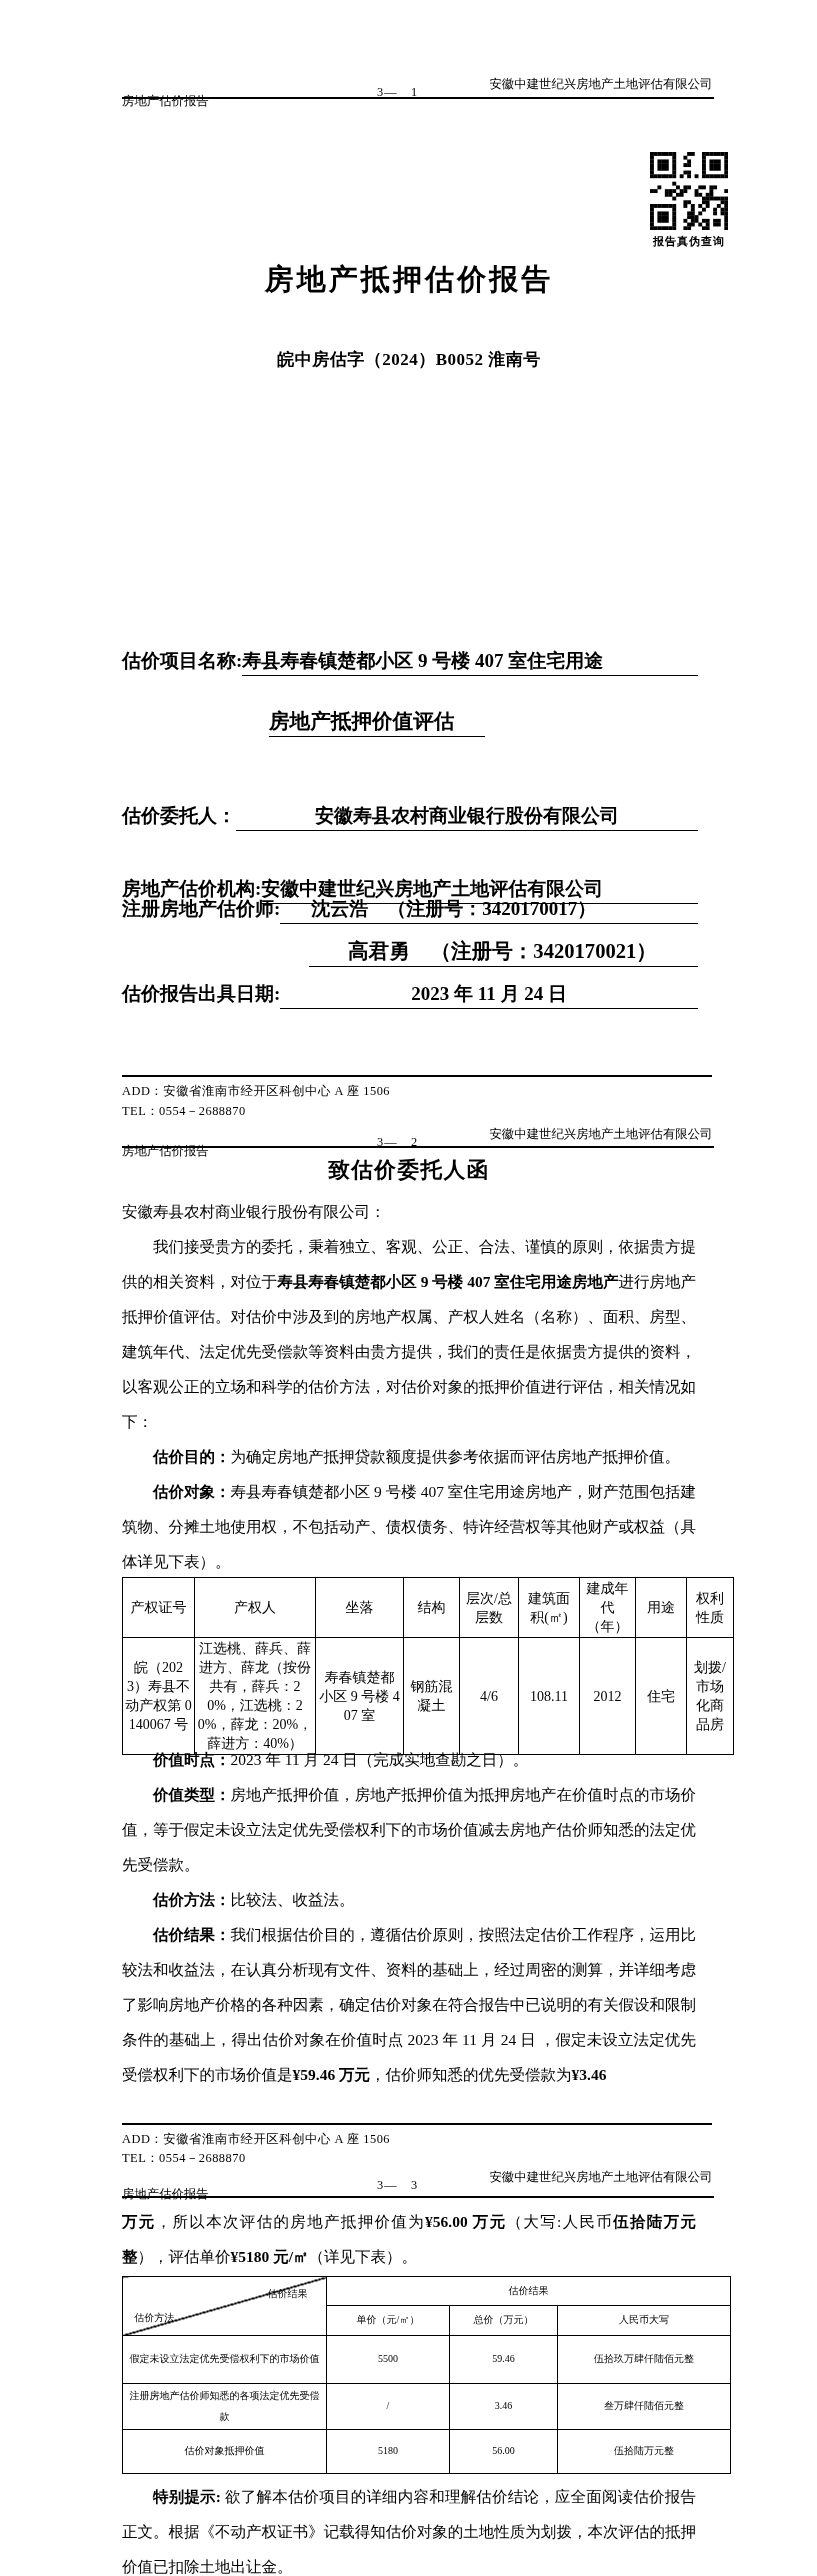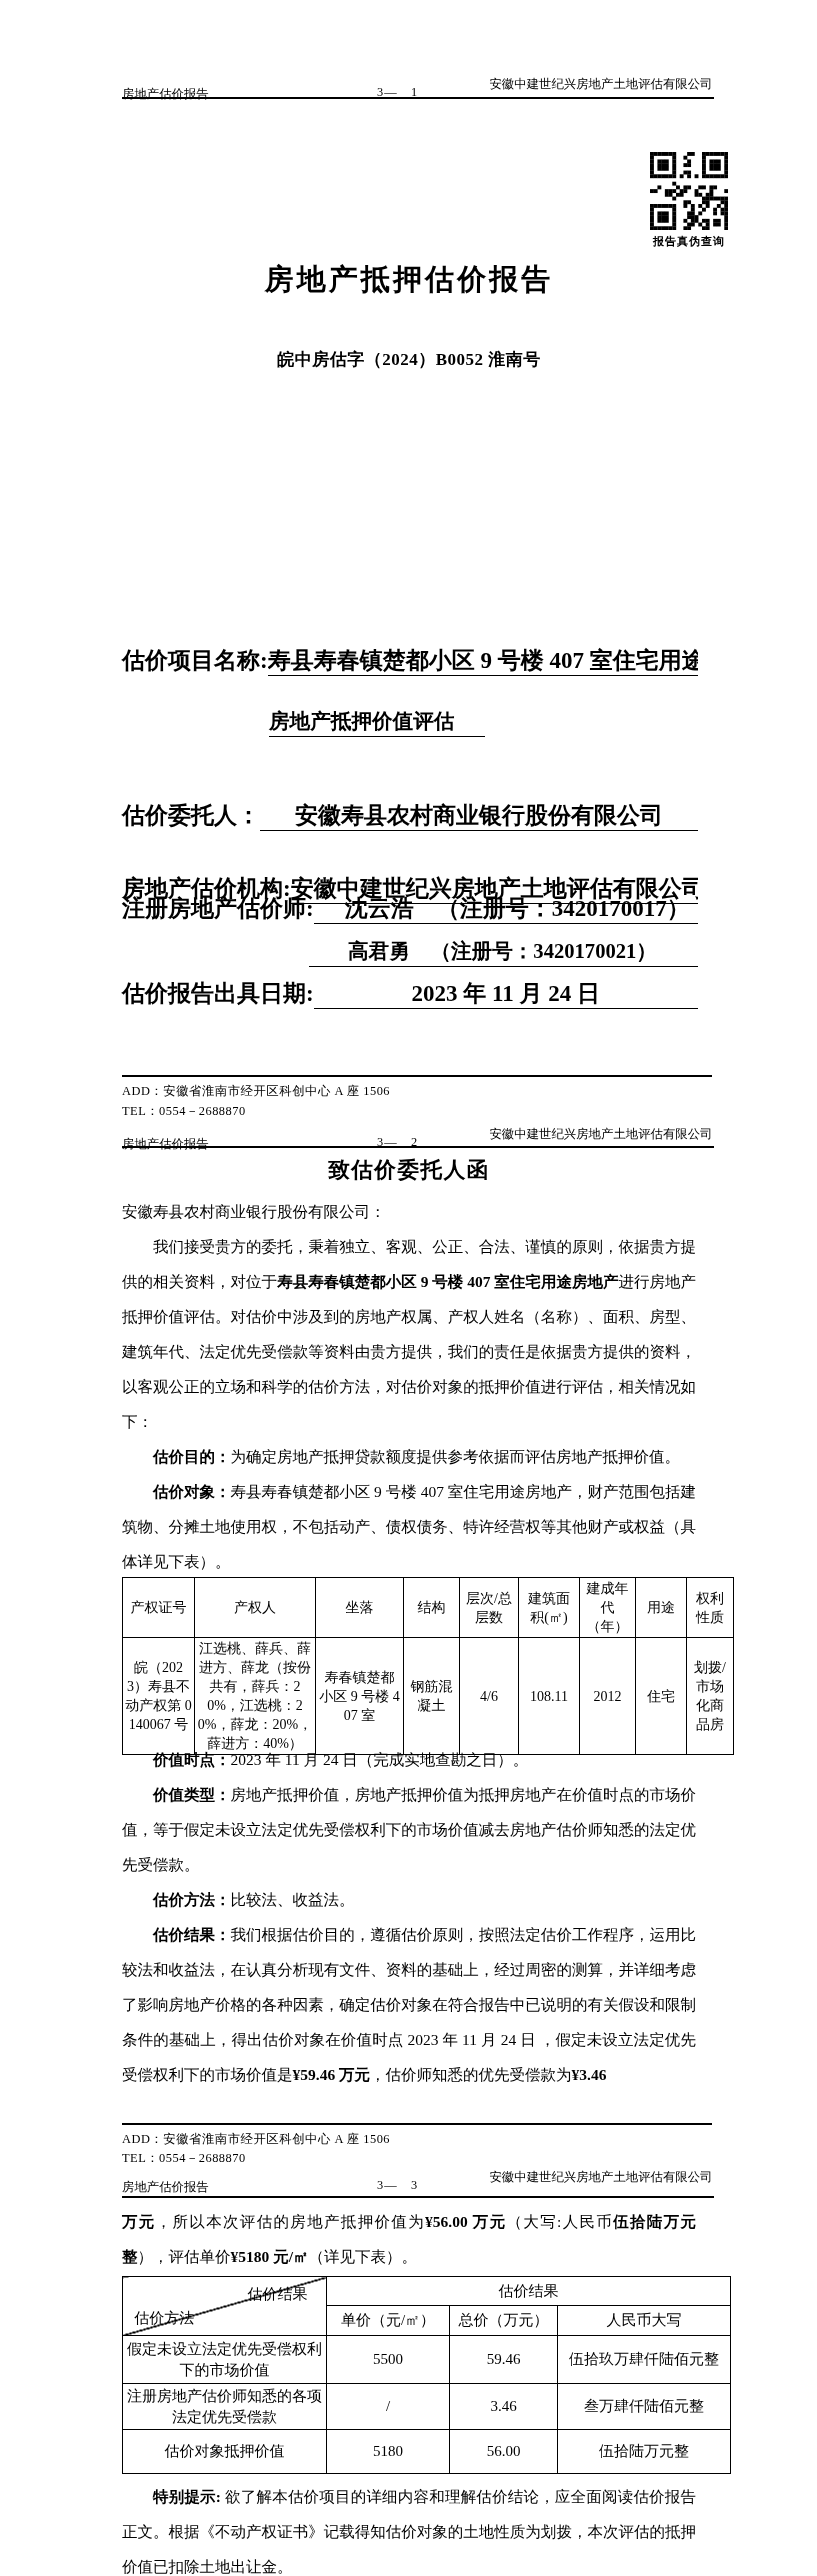--- a/index.html
+++ b/index.html
@@ -2,37 +2,37 @@
 <html style="font-size:8.2px"><head>
 <meta charset="utf-8">
 <title>房地产抵押估价报告</title>
 <style>
   html,body{margin:0;padding:0;background:#fff;}
   #canvas{
     position:relative;width:818px;height:3300px;background:#ffffff;
     font-family:"Liberation Serif","DejaVu Serif",serif;color:#000;overflow:hidden;
   }
   .hdr{position:absolute;left:122px;width:592px;height:17.5px;font-size:12.4px;white-space:nowrap;}
-  .hdr .h-left{position:absolute;left:0;top:10px;}
+  .hdr .h-left{position:absolute;left:0;top:17px;}
   .hdr .h-page{position:absolute;left:255px;top:8px;letter-spacing:1px;}
   .hdr .h-right{position:absolute;right:1.5px;top:0;}
   .rule{position:absolute;left:122px;width:592px;height:2.1px;background:#000;}
   .foot-line{position:absolute;left:122px;font-size:12.4px;white-space:nowrap;letter-spacing:0.5px;}
 
   .qr-wrap{position:absolute;left:650px;top:152px;width:78px;text-align:center;}
   .qr-wrap svg{display:block;width:78px;height:78px;}
   .qr-cap{margin-top:4.1px;font-size:11px;font-weight:bold;letter-spacing:1px;white-space:nowrap;}
 
   .doc-title{position:absolute;left:0;top:260px;width:100%;text-align:center;
     font-size:29px;font-weight:bold;letter-spacing:3.1px;}
   .doc-no{position:absolute;left:0;top:348px;width:100%;text-align:center;
     font-size:17px;font-weight:bold;letter-spacing:0.5px;}
 
   .cov{position:absolute;left:122px;width:576px;display:flex;
-    font-size:23px;font-weight:bold;line-height:29px;white-space:nowrap;}
+    font-size:19px;font-weight:bold;line-height:29px;white-space:nowrap;}
   .cov .lab{flex:none;}
   .cov .val{flex:1 1 auto;border-bottom:1.5px solid #000;overflow:hidden;}
   .val-center{text-align:center;}
   .pad60{padding-left:31px;}
   .cov-cont{position:absolute;left:269px;display:block;font-size:20.6px;font-weight:bold;
     line-height:29px;border-bottom:1.5px solid #000;padding-right:31px;white-space:nowrap;}
   .cov-cont2{position:absolute;left:309px;width:389px;display:block;font-size:20.6px;font-weight:bold;
     line-height:29px;border-bottom:1.5px solid #000;padding-left:39px;box-sizing:border-box;white-space:nowrap;}
 
   .letter-title{position:absolute;left:0;width:100%;text-align:center;
@@ -43,21 +43,21 @@
   .ind{text-indent:31px;}
   .u{text-decoration-thickness:1.3px;text-underline-offset:4.6px;}
   b{font-weight:bold;}
 
   table{border-collapse:collapse;table-layout:fixed;position:absolute;background:#fff;}
   th,td{border:1px solid #000;text-align:center;vertical-align:middle;
     padding:1px 2.1px;font-weight:normal;word-break:break-all;}
   #t1{left:122px;top:1577px;width:609px;font-size:14px;line-height:19px;}
   #t1 .hrow{height:56px;}
   #t1 .drow{height:110px;}
-  #t2{left:122px;top:2276px;width:606px;font-size:15px;line-height:20.6px;padding-left:7px;}
+  #t2{left:122px;top:2276px;width:606px;font-size:10px;line-height:20.6px;padding-left:7px;}
   #t2 .ra{height:29px;}
   #t2 .rb{height:30px;}
   #t2 .r1{height:48px;}
   #t2 .r2{height:46px;}
   #t2 .r3{height:44px;}
   .diag{position:relative;padding:0;
     background:linear-gradient(to bottom right,transparent calc(50% - 0.8px),#000 calc(50% - 0.8px),#000 calc(50% + 0.8px),transparent calc(50% + 0.8px));}
   .diag .d-top{position:absolute;top:7.2px;right:18.5px;}
   .diag .d-bot{position:absolute;bottom:6.2px;left:11.3px;}
 </style>

